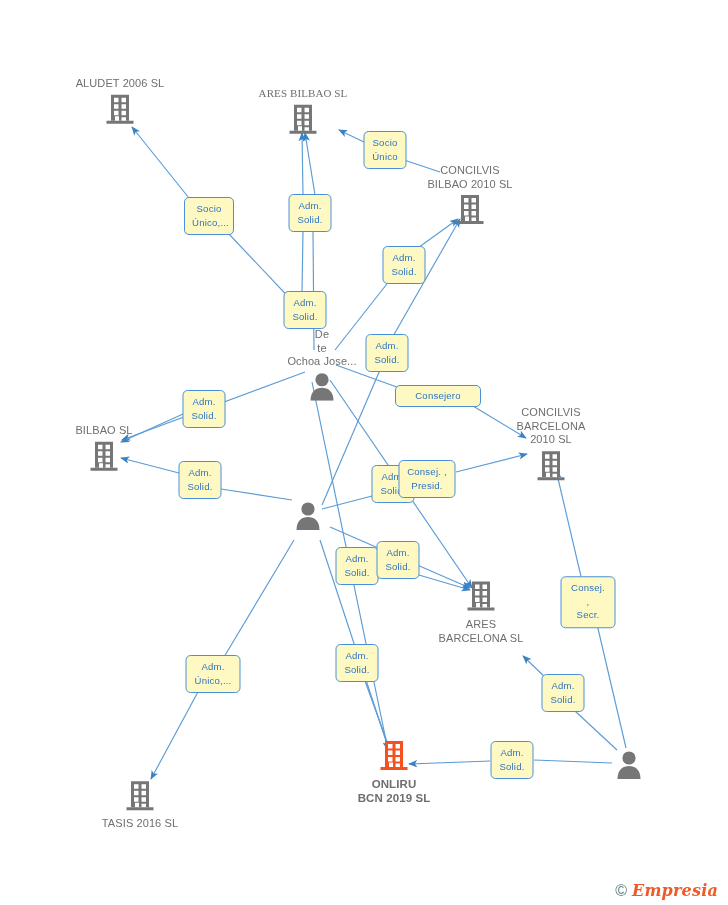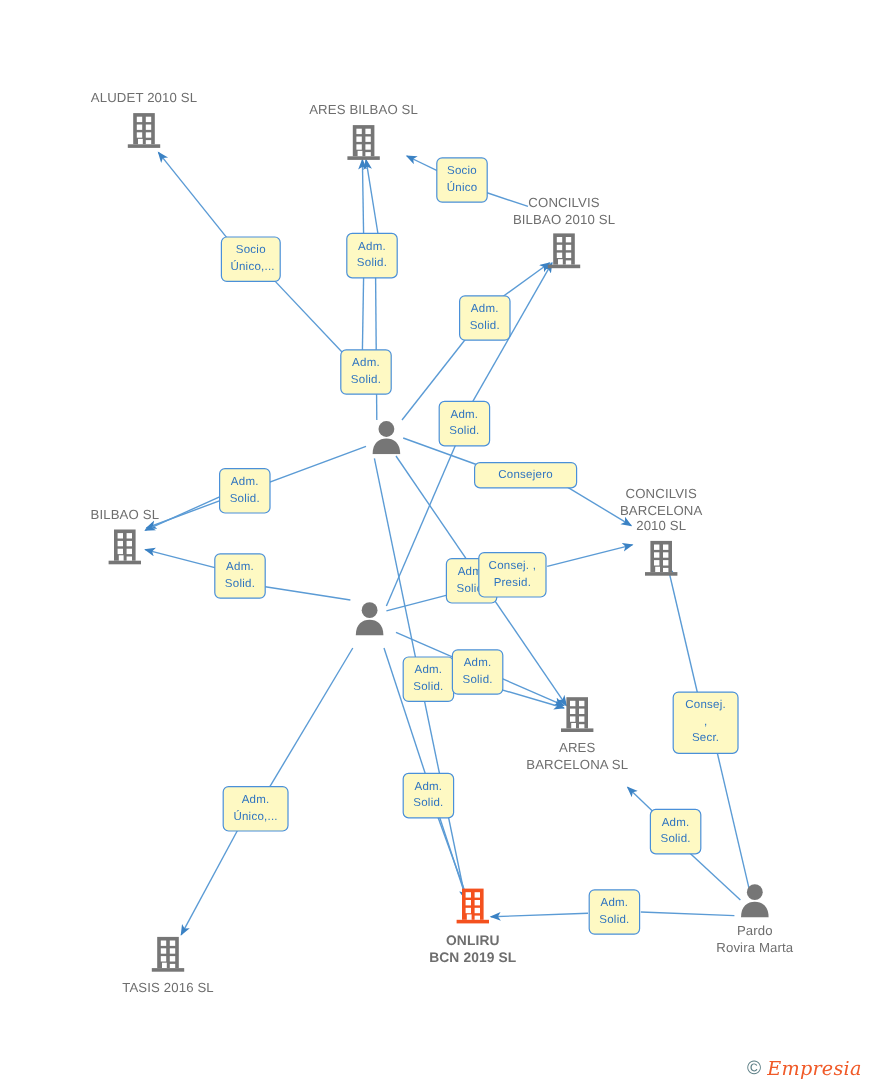--- a/index.html
+++ b/index.html
@@ -71,20 +71,21 @@
     font-size:16px;
     line-height:16px;
   }
   #watermark .wm-text{
     color:#f05a28;
     font-family:"DejaVu Serif","Liberation Serif",serif;
     font-style:italic;
     font-size:16px;
     line-height:16px;
     letter-spacing:0.2px;
+    font-weight:bold;
   }
 </style>
 </head>
 <body>
 
 <div id="graph">
 
   <svg id="edges" viewBox="0 0 728 905" xmlns="http://www.w3.org/2000/svg">
     <defs>
       <marker id="arrowblue" markerWidth="9" markerHeight="9" refX="7.2" refY="3.2" orient="auto" markerUnits="strokeWidth">
@@ -124,35 +125,35 @@
         <line x1="612" y1="763" x2="534" y2="760"></line>
         <line x1="548" y1="680" x2="523" y2="656" marker-end="url(#arrowblue)"></line>
         <line x1="617" y1="750" x2="575" y2="711"></line>
         <line x1="583" y1="585" x2="556" y2="470" marker-end="url(#arrowblue)"></line>
         <line x1="626" y1="748" x2="596" y2="620"></line>
       </g>
   </svg>
 
   <div id="nodes-layer">
       <div class="node label-above" style="left: 120px; top: 103px;">
-        <span class="label">ALUDET 2010 SL</span>
-        <span class="icon"><svg width="30" height="33" viewBox="0 0 30 33">
-            <rect x="6" y="2" width="18" height="26" fill="#767676"></rect>
-            <rect x="9" y="5" width="4.5" height="4.5" fill="#fff"></rect>
-            <rect x="16.5" y="5" width="4.5" height="4.5" fill="#fff"></rect>
-            <rect x="9" y="11.5" width="4.5" height="4.5" fill="#fff"></rect>
-            <rect x="16.5" y="11.5" width="4.5" height="4.5" fill="#fff"></rect>
-            <rect x="9" y="18" width="4.5" height="4.5" fill="#fff"></rect>
-            <rect x="16.5" y="18" width="4.5" height="4.5" fill="#fff"></rect>
-            <rect x="10" y="23.5" width="4" height="5" fill="#fff"></rect>
-            <rect x="16.5" y="24.5" width="4.5" height="4" fill="#fff"></rect>
-            <rect x="1.5" y="28" width="27" height="3" fill="#767676"></rect>
-          </svg></span>
-      </div>
-      <div class="node label-above" style="left: 303px; top: 113px;">
+        <span class="label">ALUDET 2006 SL</span>
+        <span class="icon"><svg width="30" height="33" viewBox="0 0 30 33">
+            <rect x="6" y="2" width="18" height="26" fill="#767676"></rect>
+            <rect x="9" y="5" width="4.5" height="4.5" fill="#fff"></rect>
+            <rect x="16.5" y="5" width="4.5" height="4.5" fill="#fff"></rect>
+            <rect x="9" y="11.5" width="4.5" height="4.5" fill="#fff"></rect>
+            <rect x="16.5" y="11.5" width="4.5" height="4.5" fill="#fff"></rect>
+            <rect x="9" y="18" width="4.5" height="4.5" fill="#fff"></rect>
+            <rect x="16.5" y="18" width="4.5" height="4.5" fill="#fff"></rect>
+            <rect x="10" y="23.5" width="4" height="5" fill="#fff"></rect>
+            <rect x="16.5" y="24.5" width="4.5" height="4" fill="#fff"></rect>
+            <rect x="1.5" y="28" width="27" height="3" fill="#767676"></rect>
+          </svg></span>
+      </div>
+      <div class="node label-above" style="left: 303px; top: 113px; font-family: Liberation Serif, serif;">
         <span class="label">ARES BILBAO SL</span>
         <span class="icon"><svg width="30" height="33" viewBox="0 0 30 33">
             <rect x="6" y="2" width="18" height="26" fill="#767676"></rect>
             <rect x="9" y="5" width="4.5" height="4.5" fill="#fff"></rect>
             <rect x="16.5" y="5" width="4.5" height="4.5" fill="#fff"></rect>
             <rect x="9" y="11.5" width="4.5" height="4.5" fill="#fff"></rect>
             <rect x="16.5" y="11.5" width="4.5" height="4.5" fill="#fff"></rect>
             <rect x="9" y="18" width="4.5" height="4.5" fill="#fff"></rect>
             <rect x="16.5" y="18" width="4.5" height="4.5" fill="#fff"></rect>
             <rect x="10" y="23.5" width="4" height="5" fill="#fff"></rect>
@@ -170,20 +171,23 @@
             <rect x="9" y="11.5" width="4.5" height="4.5" fill="#fff"></rect>
             <rect x="16.5" y="11.5" width="4.5" height="4.5" fill="#fff"></rect>
             <rect x="9" y="18" width="4.5" height="4.5" fill="#fff"></rect>
             <rect x="16.5" y="18" width="4.5" height="4.5" fill="#fff"></rect>
             <rect x="10" y="23.5" width="4" height="5" fill="#fff"></rect>
             <rect x="16.5" y="24.5" width="4.5" height="4" fill="#fff"></rect>
             <rect x="1.5" y="28" width="27" height="3" fill="#767676"></rect>
           </svg></span>
       </div>
       <div class="node label-above" style="left: 322px; top: 366px;">
+        <span class="label">De
+te
+Ochoa Jose...</span>
         <span class="icon"><svg width="28" height="30" viewBox="0 0 28 30">
             <circle cx="14" cy="9" r="6.6" fill="#767676"></circle>
             <path d="M2.5 30 C2.5 20.5 8 17 14 17 C20 17 25.5 20.5 25.5 30 Z" fill="#767676"></path>
           </svg></span>
       </div>
       <div class="node label-above" style="left: 104px; top: 450px;">
         <span class="label">BILBAO SL</span>
         <span class="icon"><svg width="30" height="33" viewBox="0 0 30 33">
             <rect x="6" y="2" width="18" height="26" fill="#767676"></rect>
             <rect x="9" y="5" width="4.5" height="4.5" fill="#fff"></rect>
@@ -234,22 +238,20 @@
             <rect x="1.5" y="28" width="27" height="3" fill="#767676"></rect>
           </svg></span>
         <span class="label">ARES
 BARCELONA SL</span>
       </div>
       <div class="node" style="left: 629px; top: 766px;">
         <span class="icon"><svg width="28" height="30" viewBox="0 0 28 30">
             <circle cx="14" cy="9" r="6.6" fill="#767676"></circle>
             <path d="M2.5 30 C2.5 20.5 8 17 14 17 C20 17 25.5 20.5 25.5 30 Z" fill="#767676"></path>
           </svg></span>
-        <span class="label">Pardo
-Rovira Marta</span>
       </div>
       <div class="node" style="left: 140px; top: 805px;">
         <span class="icon"><svg width="30" height="33" viewBox="0 0 30 33">
             <rect x="6" y="2" width="18" height="26" fill="#767676"></rect>
             <rect x="9" y="5" width="4.5" height="4.5" fill="#fff"></rect>
             <rect x="16.5" y="5" width="4.5" height="4.5" fill="#fff"></rect>
             <rect x="9" y="11.5" width="4.5" height="4.5" fill="#fff"></rect>
             <rect x="16.5" y="11.5" width="4.5" height="4.5" fill="#fff"></rect>
             <rect x="9" y="18" width="4.5" height="4.5" fill="#fff"></rect>
             <rect x="16.5" y="18" width="4.5" height="4.5" fill="#fff"></rect>

